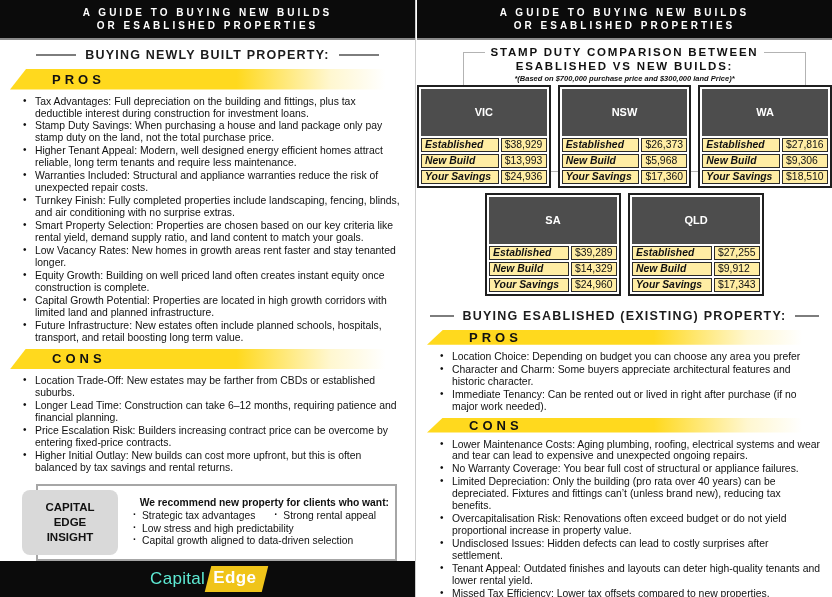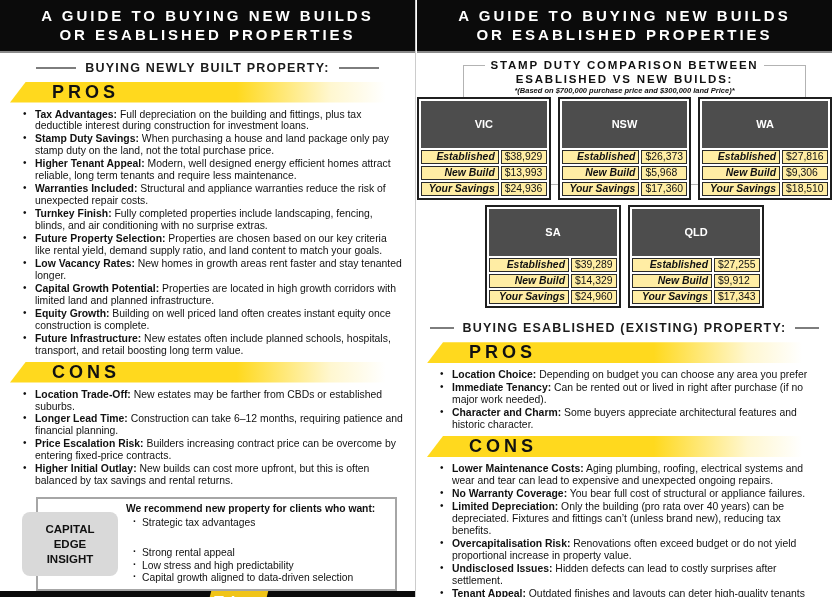--- a/index.html
+++ b/index.html
@@ -5,62 +5,62 @@
   * { box-sizing: border-box; margin: 0; padding: 0; }
   html,body { width: 832px; height: 597px; background:#fff; overflow:hidden;
     font-family: "Liberation Sans", sans-serif; color:#111; }
   .spread { display:flex; width:832px; height:597px; }
   .page { width:415px; height:597px; display:flex; flex-direction:column; position:relative; background:#fff; }
   .divider { width:2px; background:#fff; position:relative; }
   .divider::after { content:""; position:absolute; left:0; top:0; bottom:0; width:1px; background:#ccc; }
 
   .page-header { background:#0b0b0b; color:#fff; text-align:center;
     padding:7px 2px 6px; border-bottom:2px solid #8a8a8a;
-    font-weight:bold; font-size:15px; letter-spacing:3px; line-height:1.25; }
+    font-weight:bold; font-size:10px; letter-spacing:3px; line-height:1.25; }
 
   .rule-title { display:flex; align-items:center; justify-content:center; gap:9px;
     font-weight:bold; font-size:12.5px; letter-spacing:1.2px; color:#1c1c1c; margin:8px 10px 3px; white-space:nowrap; }
   .rule-title::before, .rule-title::after { content:""; height:2px; background:#7d7d7d; width:40px; }
   .rule-title.short::before, .rule-title.short::after { width:24px; }
 
   .banner { height:22px; margin:4px 14px 4px 10px; padding-left:42px;
     display:flex; align-items:center; color:#111;
-    font-weight:bold; font-size:18px; letter-spacing:4px;
+    font-weight:bold; font-size:13px; letter-spacing:4px;
     background:linear-gradient(90deg,#ffd91e 0%, #ffd91e 58%, #fff7d0 82%, #ffffff 96%);
     clip-path:polygon(16px 0, 100% 0, 100% 100%, 0 100%); }
 
   .plist { margin:2px 12px 0 22px; font-size:10.4px; line-height:1.15; }
   .li { position:relative; padding-left:13px; margin-bottom:1px; }
   .li::before { content:"•"; position:absolute; left:1px; top:-1px; font-size:10px; }
-  .li b { font-weight:bold; }
+  .li b { font-weight:normal; }
 
   
   .cmp { position:relative; margin-top:5px; }
   .cmp-frame { position:absolute; left:46px; right:26px; top:7px; height:120px;
     border:1px solid #b3b3b3; z-index:0; }
   .cmp-title { position:relative; z-index:1; text-align:center; font-weight:bold;
     font-size:11.5px; letter-spacing:1.8px; line-height:1.25; }
   .cmp-title span { background:#fff; padding:0 6px; }
   .cmp-note { position:relative; z-index:1; text-align:center; font-weight:bold; font-size:7.5px; margin:0 0 2px;font-style:italic; }
   .cmp-note span { background:#fff; padding:0 4px; }
   .trow { position:relative; z-index:1; display:flex; justify-content:center; gap:7px; margin:1px 0 5px; }
   .state-table { border:2px solid #1f1f1f; border-spacing:2px; background:#fff; }
   .state-table th { background:#4d4d4d; color:#fff; font-weight:bold; font-size:11px; line-height:13px; padding:17px 2px; }
   .state-table td { border:1px solid #2a2a2a; background:#ffeda4; font-size:10.4px; line-height:12px; padding:0 3px; }
-  .state-table td.lbl { font-weight:bold; font-style:italic; text-align:right; width:80px; }
+  .state-table td.lbl { font-weight:bold; font-style:italic; width:80px; }
   .state-table td.val { width:46px; text-align:left; }
 
   
   .insight { border:2px solid #a6a6a6; margin:9px 18px 0 36px; padding:4px 6px 4px 0;
     display:flex; align-items:center; gap:8px; background:#fff; position:relative; }
   .insight-badge { background:#d9d9d9; border-radius:8px; font-weight:bold; font-size:11.5px;
     line-height:1.3; text-align:center; padding:10px 6px; flex:0 0 96px; margin-left:-16px; color:#111; }
   .insight-content { flex:1; font-size:10.3px; line-height:1.22; }
-  .insight-heading { font-weight:bold; text-align:left; margin-bottom:1px; }
-  .irow { display:flex; gap:18px; padding-left:6px;flex-direction:column; }
+  .insight-heading { font-weight:bold; text-align:right; margin-bottom:1px; }
+  .irow { display:flex; gap:18px; padding-left:6px; }
   .ipoint { position:relative; padding-left:10px; }
   .ipoint::before { content:"·"; position:absolute; left:1px; top:-1px; font-weight:bold; }
 
   .page-footer { margin-top:auto; background:#0b0b0b; height:39px;
     display:flex; align-items:center; justify-content:center; }
   .logo { display:flex; align-items:center; font-size:17px; line-height:1; }
   .logo-capital { color:#5eead4; font-weight:400; letter-spacing:0.3px; }
   .logo-edge-wrap { background:#f0c419; transform:skewX(-14deg); padding:3px 9px 6px 5px; margin-left:3px; }
   .logo-edge { display:inline-block; transform:skewX(14deg); color:#fff; font-weight:bold; letter-spacing:0.3px; }
 </style>
@@ -78,24 +78,24 @@
     <div class="rule-title">BUYING NEWLY BUILT PROPERTY:</div>
 
     <div class="banner">PROS</div>
 
     <div class="plist">
       <div class="li"><b>Tax Advantages:</b><span> Full depreciation on the building and fittings, plus tax deductible interest during construction for investment loans.</span></div>
       <div class="li"><b>Stamp Duty Savings:</b><span> When purchasing a house and land package only pay stamp duty on the land, not the total purchase price.</span></div>
       <div class="li"><b>Higher Tenant Appeal:</b><span> Modern, well designed energy efficient homes attract reliable, long term tenants and require less maintenance.</span></div>
       <div class="li"><b>Warranties Included:</b><span> Structural and appliance warranties reduce the risk of unexpected repair costs.</span></div>
       <div class="li"><b>Turnkey Finish:</b><span> Fully completed properties include landscaping, fencing, blinds, and air conditioning with no surprise extras.</span></div>
-      <div class="li"><b>Future Property Selection:</b><span> Properties are chosen based on our key criteria like rental yield, demand supply ratio, and land content to match your goals.</span></div>
+      <div class="li"><b>Smart Property Selection:</b><span> Properties are chosen based on our key criteria like rental yield, demand supply ratio, and land content to match your goals.</span></div>
       <div class="li"><b>Low Vacancy Rates:</b><span> New homes in growth areas rent faster and stay tenanted longer.</span></div>
+      <div class="li"><b>Equity Growth:</b><span> Building on well priced land often creates instant equity once construction is complete.</span></div>
       <div class="li"><b>Capital Growth Potential:</b><span> Properties are located in high growth corridors with limited land and planned infrastructure.</span></div>
-      <div class="li"><b>Equity Growth:</b><span> Building on well priced land often creates instant equity once construction is complete.</span></div>
       <div class="li"><b>Future Infrastructure:</b><span> New estates often include planned schools, hospitals, transport, and retail boosting long term value.</span></div>
     </div>
 
     <div class="banner">CONS</div>
 
     <div class="plist">
       <div class="li"><b>Location Trade-Off:</b><span> New estates may be farther from CBDs or established suburbs.</span></div>
       <div class="li"><b>Longer Lead Time:</b><span> Construction can take 6–12 months, requiring patience and financial planning.</span></div>
       <div class="li"><b>Price Escalation Risk:</b><span> Builders increasing contract price can be overcome by entering fixed-price contracts.</span></div>
       <div class="li"><b>Higher Initial Outlay:</b><span> New builds can cost more upfront, but this is often balanced by tax savings and rental returns.</span></div>
@@ -256,22 +256,22 @@
         </table>
       </div>
     </div>
 
     <div class="rule-title short">BUYING ESABLISHED (EXISTING) PROPERTY:</div>
 
     <div class="banner">PROS</div>
 
     <div class="plist">
       <div class="li"><b>Location Choice:</b><span> Depending on budget you can choose any area you prefer</span></div>
+      <div class="li"><b>Character and Charm:</b><span> Some buyers appreciate architectural features and historic character.</span></div>
       <div class="li"><b>Immediate Tenancy:</b><span> Can be rented out or lived in right after purchase (if no major work needed).</span></div>
-      <div class="li"><b>Character and Charm:</b><span> Some buyers appreciate architectural features and historic character.</span></div>
     </div>
 
     <div class="banner">CONS</div>
 
     <div class="plist">
       <div class="li"><b>Lower Maintenance Costs:</b><span> Aging plumbing, roofing, electrical systems and wear and tear can lead to expensive and unexpected ongoing repairs.</span></div>
       <div class="li"><b>No Warranty Coverage:</b><span> You bear full cost of structural or appliance failures.</span></div>
       <div class="li"><b>Limited Depreciation:</b><span> Only the building (pro rata over 40 years) can be depreciated. Fixtures and fittings can’t (unless brand new), reducing tax benefits.</span></div>
       <div class="li"><b>Overcapitalisation Risk:</b><span> Renovations often exceed budget or do not yield proportional increase in property value.</span></div>
       <div class="li"><b>Undisclosed Issues:</b><span> Hidden defects can lead to costly surprises after settlement.</span></div>

